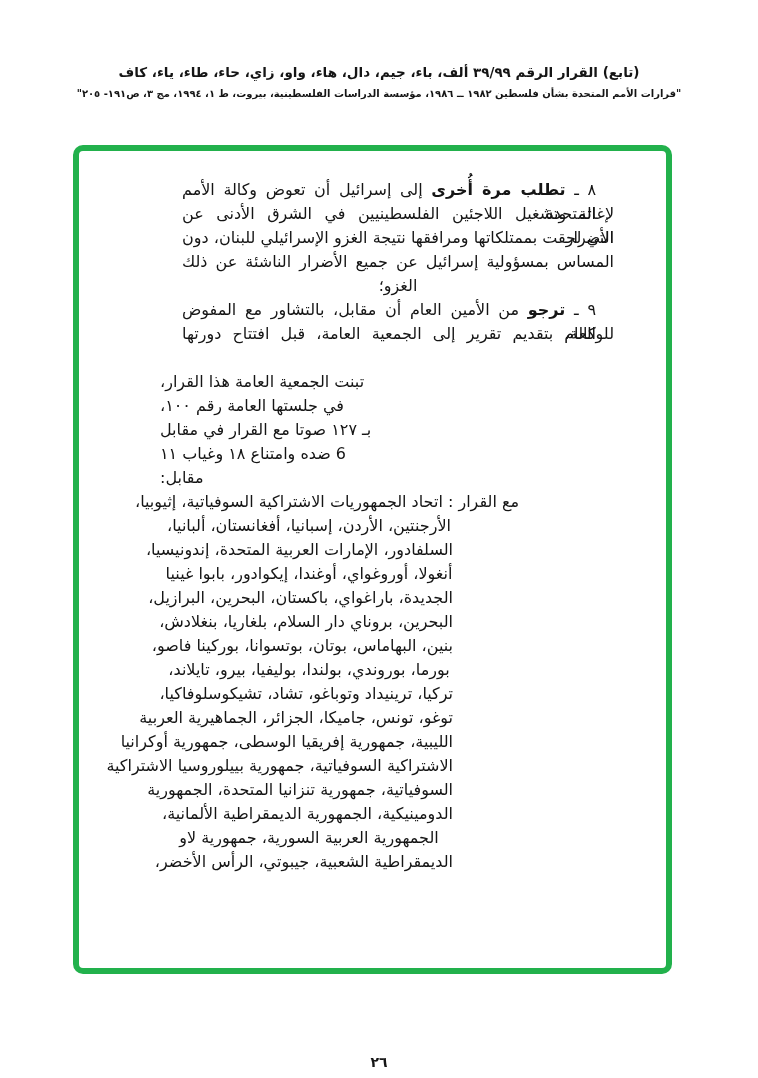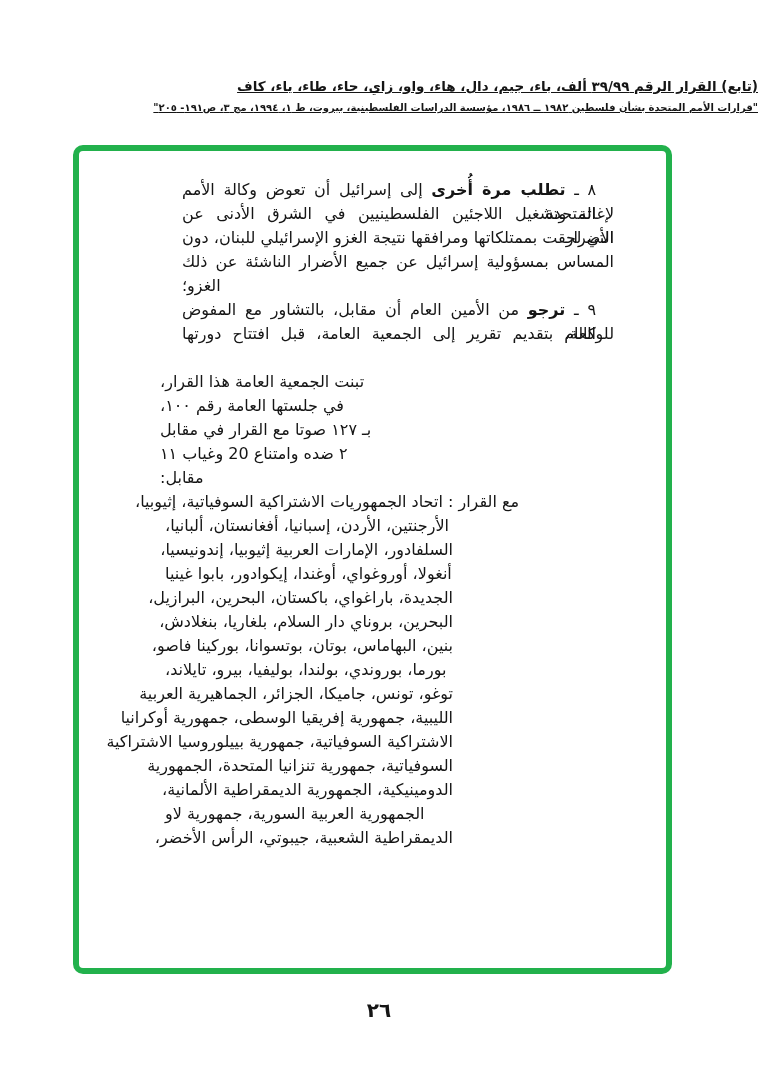--- a/index.html
+++ b/index.html
@@ -6,37 +6,37 @@
   .page {
     position: relative;
     width: 758px;
     height: 1078px;
     background: #ffffff;
     direction: rtl;
     font-family: "DejaVu Sans", sans-serif;
     color: #151515;
     overflow: hidden;
   }
-  .header { position: absolute; top: 78px; left: 0; right: 0; text-align: right; text-decoration: underline; }
+  .header { position: absolute; top: 64px; left: 0; right: 0; text-align: center; }
   .header .h1 { font-size: 13.5px; font-weight: bold; letter-spacing: 0.2px; }
   .header .h2 { font-size: 10px; font-weight: bold; margin-top: 8px; }
 
   .green-box {
     position: absolute;
     left: 73px; top: 145px;
     width: 599px; height: 829px;
     border: 6px solid #22b14c;
     border-radius: 10px;
     box-sizing: border-box;
     background: #ffffff;
   }
 
   .bl { height: 24px; line-height: 24px; font-size: 16px; }
   .jline { text-align: justify; text-align-last: justify; }
-  .rline { text-align: left; }
+  .rline { text-align: center; }
   .lline { text-align: left; }
   .nowrap { white-space: nowrap; }
   .indent { padding-right: 18px; }
   b { font-weight: bold; }
 
   .block-paras {
     position: absolute;
     left: 182px; top: 178px; width: 432px;
   }
   .block-adoption {
@@ -46,23 +46,23 @@
   }
   .block-vote {
     position: absolute;
     left: 165px; top: 490px; width: 288px;
     direction: rtl;
   }
   .overhang { margin-right: -66px; }
 
   .page-number {
     position: absolute;
-    top: 998px; left: 0; right: 0;
+    top: 1054px; left: 0; right: 0;
     text-align: center;
-    font-size: 20px;
+    font-size: 14px;
     font-weight: bold;
   }
 </style>
 </head>
 <body>
 
 <div class="page">
 
   <div class="header">
     <div class="h1">(تابع) القرار الرقم ٣٩/٩٩ ألف، باء، جيم، دال، هاء، واو، زاي، حاء، طاء، ياء، كاف</div>
@@ -79,33 +79,34 @@
     <div class="bl rline">الغزو؛</div>
 
     <div class="bl jline indent"><span>٩ ـ</span> <b>ترجو</b> <span>من الأمين العام أن مقابل، بالتشاور مع المفوض العام</span></div>
     <div class="bl jline">للوكالة، بتقديم تقرير إلى الجمعية العامة، قبل افتتاح دورتها</div>
   </div>
 
   <div class="block-adoption">
     <div class="bl lline nowrap">تبنت الجمعية العامة هذا القرار،</div>
     <div class="bl lline nowrap">في جلستها العامة رقم ١٠٠،</div>
     <div class="bl lline nowrap">بـ ١٢٧ صوتا مع القرار في مقابل</div>
-    <div class="bl lline nowrap">٢ ضده وامتناع 20 وغياب ١١</div>
+    <div class="bl lline nowrap">6 ضده وامتناع ١٨ وغياب ١١</div>
     <div class="bl lline nowrap">مقابل:</div>
   </div>
 
   <div class="block-vote">
     <div class="bl rline nowrap overhang">مع القرار : اتحاد الجمهوريات الاشتراكية السوفياتية، إثيوبيا،</div>
     <div class="bl rline nowrap">الأرجنتين، الأردن، إسبانيا، أفغانستان، ألبانيا،</div>
-    <div class="bl rline nowrap">السلفادور، الإمارات العربية إثيوبيا، إندونيسيا،</div>
+    <div class="bl rline nowrap">السلفادور، الإمارات العربية المتحدة، إندونيسيا،</div>
     <div class="bl rline nowrap">أنغولا، أوروغواي، أوغندا، إيكوادور، بابوا غينيا</div>
     <div class="bl rline nowrap">الجديدة، باراغواي، باكستان، البحرين، البرازيل،</div>
     <div class="bl rline nowrap">البحرين، بروناي دار السلام، بلغاريا، بنغلادش،</div>
     <div class="bl rline nowrap">بنين، البهاماس، بوتان، بوتسوانا، بوركينا فاصو،</div>
     <div class="bl rline nowrap">بورما، بوروندي، بولندا، بوليفيا، بيرو، تايلاند،</div>
+    <div class="bl rline nowrap">تركيا، ترينيداد وتوباغو، تشاد، تشيكوسلوفاكيا،</div>
     <div class="bl rline nowrap">توغو، تونس، جاميكا، الجزائر، الجماهيرية العربية</div>
     <div class="bl rline nowrap">الليبية، جمهورية إفريقيا الوسطى، جمهورية أوكرانيا</div>
     <div class="bl rline nowrap">الاشتراكية السوفياتية، جمهورية بييلوروسيا الاشتراكية</div>
     <div class="bl rline nowrap">السوفياتية، جمهورية تنزانيا المتحدة، الجمهورية</div>
     <div class="bl rline nowrap">الدومينيكية، الجمهورية الديمقراطية الألمانية،</div>
     <div class="bl rline nowrap">الجمهورية العربية السورية، جمهورية لاو</div>
     <div class="bl rline nowrap">الديمقراطية الشعبية، جيبوتي، الرأس الأخضر،</div>
   </div>
 
   <div class="page-number">٢٦</div>

